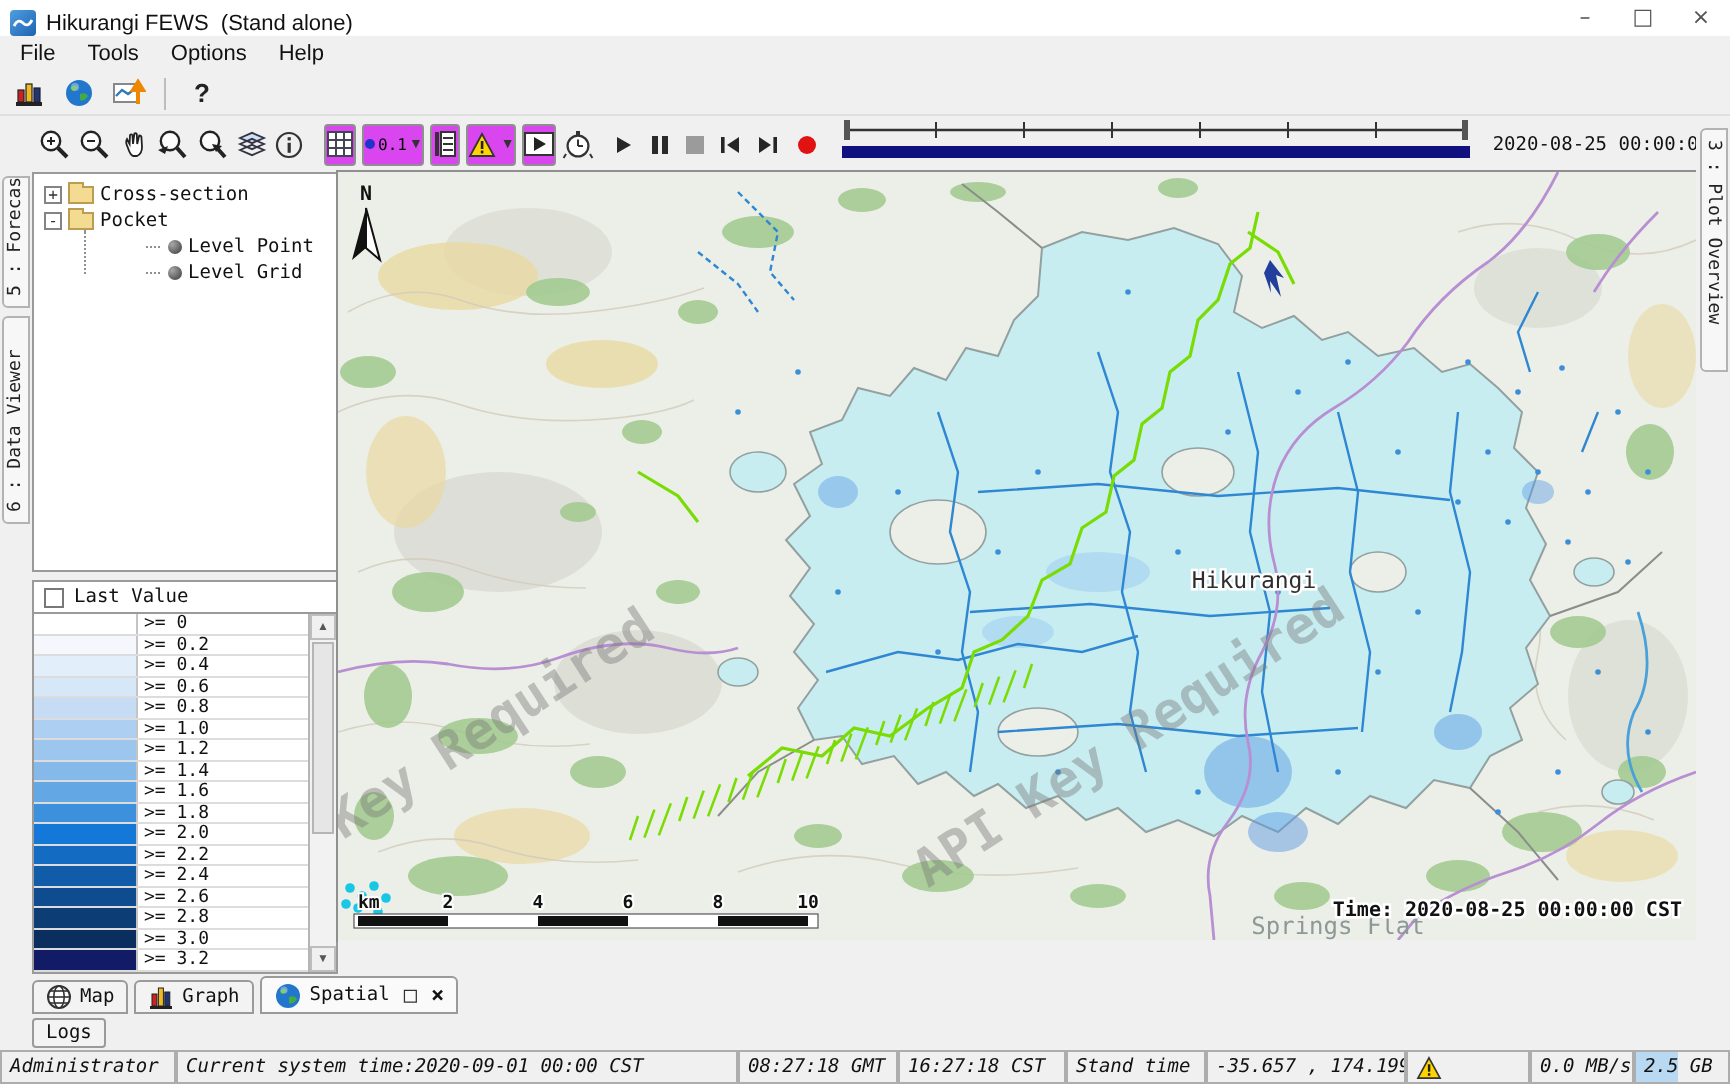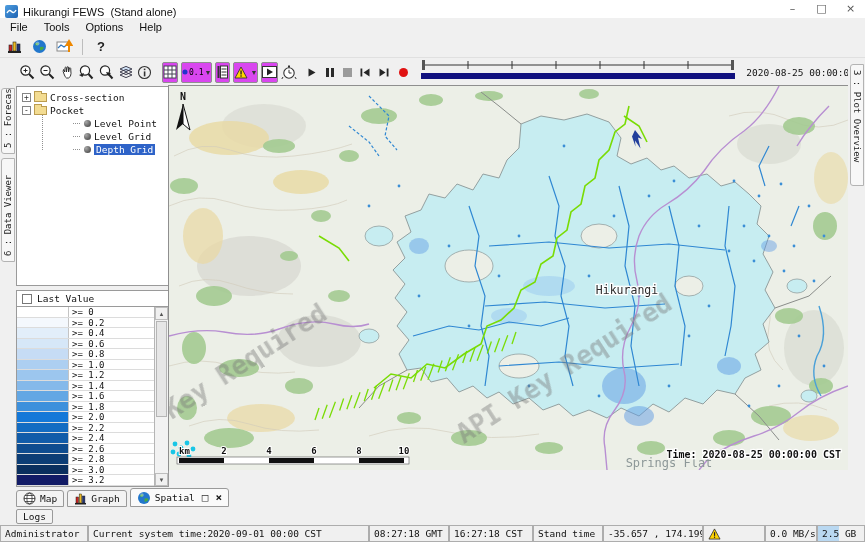--- a/index.html
+++ b/index.html
@@ -123,21 +123,21 @@
   .pane-ctrl { font-size:11px; color:#111; margin-left:3px; font-weight:bold; }
   .pane-ctrl.thin { font-weight:normal; color:#333; }
 
   .logsrow { height:18px; flex:0 0 18px; background:#f0f0f0; display:flex;
              align-items:center; padding-left:16px; }
   .logsbtn { border:1px solid #9a9a9a; background:#f3f3f3; border-radius:2px; height:15px;
              padding:0 6px; font-family:"DejaVu Sans Mono", monospace; font-size:9.5px;
              color:#111; display:flex; align-items:center; }
 
   .statusbar { height:17px; flex:0 0 17px; display:flex; background:#f0f0f0;
-               font-family:"DejaVu Sans Mono", monospace; font-size:9.5px; color:#111; }
+               font-family:"DejaVu Sans Mono", monospace; font-size:9.5px; color:#111;font-style:italic; }
   .cell { border:1px solid #adadad; display:flex; align-items:center; padding:0 4px;
           white-space:nowrap; overflow:hidden; background:#f0f0f0; }
   .cell-user { width:88px; flex:0 0 88px; }
   .cell-systime { flex:1 1 auto; }
   .cell-gmt { width:80px; flex:0 0 80px; }
   .cell-cst { width:84px; flex:0 0 84px; }
   .cell-mode { width:70px; flex:0 0 70px; }
   .cell-coord { width:100px; flex:0 0 100px; }
   .cell-warn { width:62px; flex:0 0 62px; }
   .cell-speed { width:52px; flex:0 0 52px; }
@@ -369,24 +369,20 @@
               <span class="tlabel">Pocket</span>
             </div>
             <div class="tree-children">
               <div class="tree-row child">
                 <span class="bullet"></span>
                 <span class="tlabel">Level Point</span>
               </div>
               <div class="tree-row child">
                 <span class="bullet"></span>
                 <span class="tlabel">Level Grid</span>
-              </div>
-              <div class="tree-row child">
-                <span class="bullet"></span>
-                <span class="tlabel sel">Depth Grid</span>
               </div>
             </div>
           </div>
 
           <div class="panelgap"></div>
 
           <div class="legendbox">
             <div class="legend-header">
               <span class="checkbox"></span>
               <span>Last Value</span>

